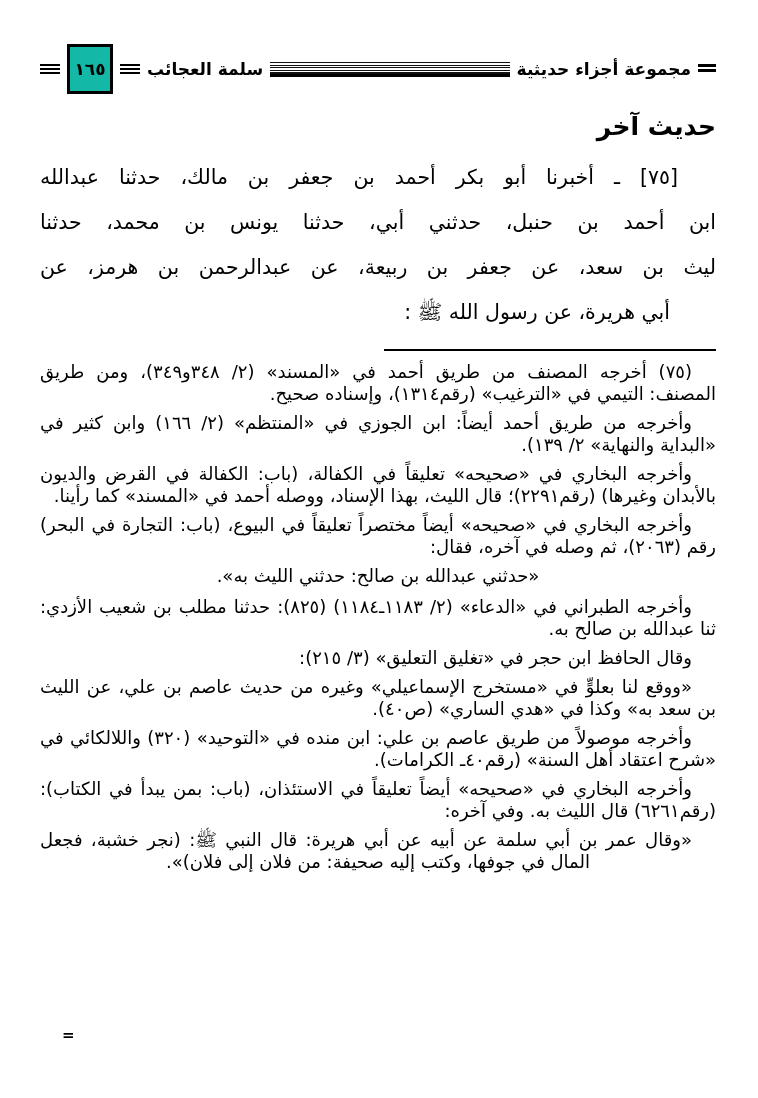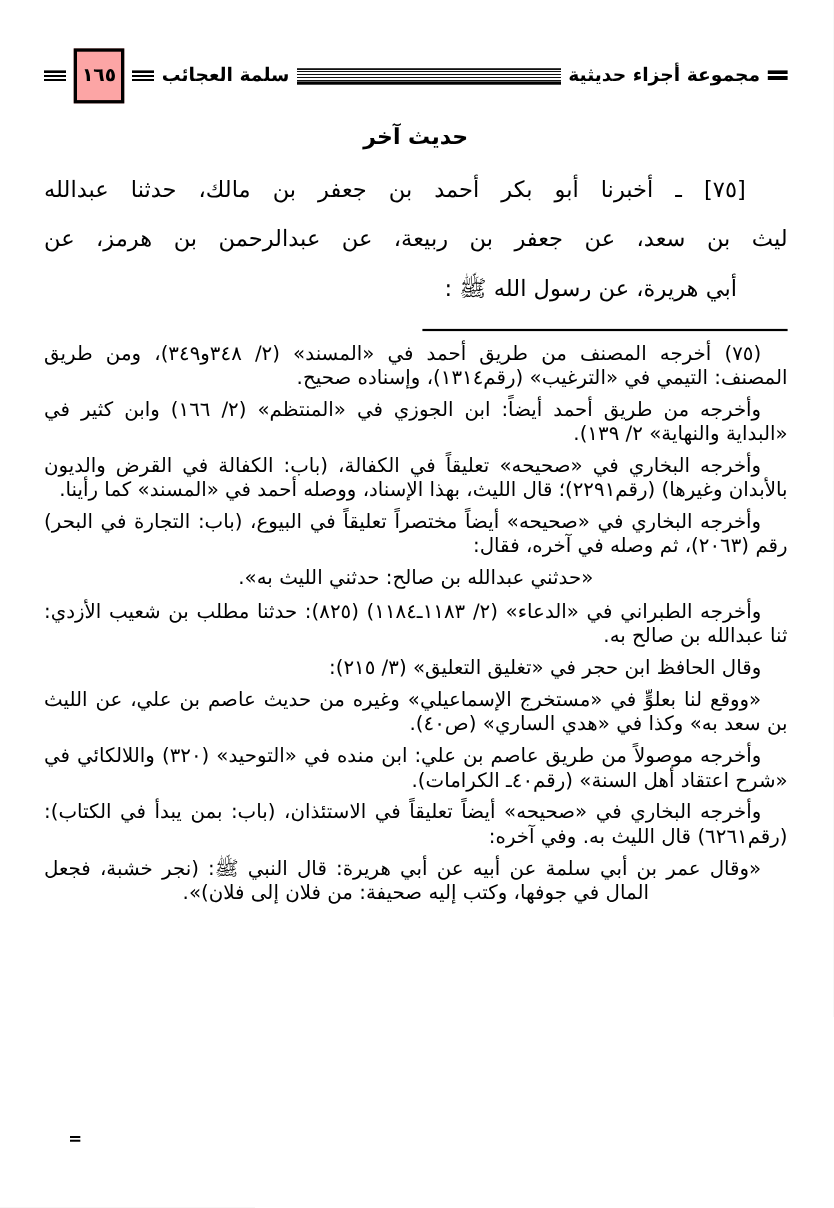--- a/index.html
+++ b/index.html
@@ -29,28 +29,28 @@
     background:repeating-linear-gradient(to bottom,#111 0 1.2px,#fff 1.2px 2.6px);
     border-bottom:3px solid #000;
   }
   .rule-short{
     width:20px;height:10px;flex:0 0 auto;
     background:repeating-linear-gradient(to bottom,#000 0 2px,#fff 2px 4px);
   }
   .htitle{white-space:nowrap;letter-spacing:0;}
   .pagebox{
     width:40px;height:44px;flex:0 0 auto;
-    border:3px solid #000;background:#fca5a5;
+    border:3px solid #000;background:#14b8a6;
     display:flex;align-items:center;justify-content:center;
     font-size:17px;font-weight:bold;
   }
   
   .hadith-title{
-    text-align:center;
-    font-size:20px;font-weight:bold;
+    text-align:right;
+    font-size:25px;font-weight:bold;
     margin:20px 0 14px 0;
   }
   
   .main-text{font-size:20.5px;font-weight:normal;line-height:45px;}
   .m-line{text-align:justify;text-align-last:justify;}
   .m-line.first{text-indent:38px;}
   .m-line.last{text-align:center;text-align-last:right;text-indent:46px;}
   
   .fn-sep{
     width:332px;height:0;
@@ -94,20 +94,21 @@
     <span class="pagebox">
       <span>١٦٥</span>
     </span>
     <span class="rule-short"></span>
   </div>
 
   <div class="hadith-title">حديث آخر</div>
 
   <div class="main-text">
     <div class="m-line first">[٧٥] ـ أخبرنا أبو بكر أحمد بن جعفر بن مالك، حدثنا عبدالله</div>
+    <div class="m-line">ابن أحمد بن حنبل، حدثني أبي، حدثنا يونس بن محمد، حدثنا</div>
     <div class="m-line">ليث بن سعد، عن جعفر بن ربيعة، عن عبدالرحمن بن هرمز، عن</div>
     <div class="m-line last">أبي هريرة، عن رسول الله ﷺ :</div>
   </div>
 
   <div class="fn-sep"></div>
 
   <div class="footnotes">
     <p>(٧٥) أخرجه المصنف من طريق أحمد في «المسند» (٢/ ٣٤٨و٣٤٩)، ومن طريق المصنف: التيمي في «الترغيب» (رقم١٣١٤)، وإسناده صحيح.</p>
     <p>وأخرجه من طريق أحمد أيضاً: ابن الجوزي في «المنتظم» (٢/ ١٦٦) وابن كثير في «البداية والنهاية» ٢/ ١٣٩).</p>
     <p>وأخرجه البخاري في «صحيحه» تعليقاً في الكفالة، (باب: الكفالة في القرض والديون بالأبدان وغيرها) (رقم٢٢٩١)؛ قال الليث، بهذا الإسناد، ووصله أحمد في «المسند» كما رأينا.</p>

